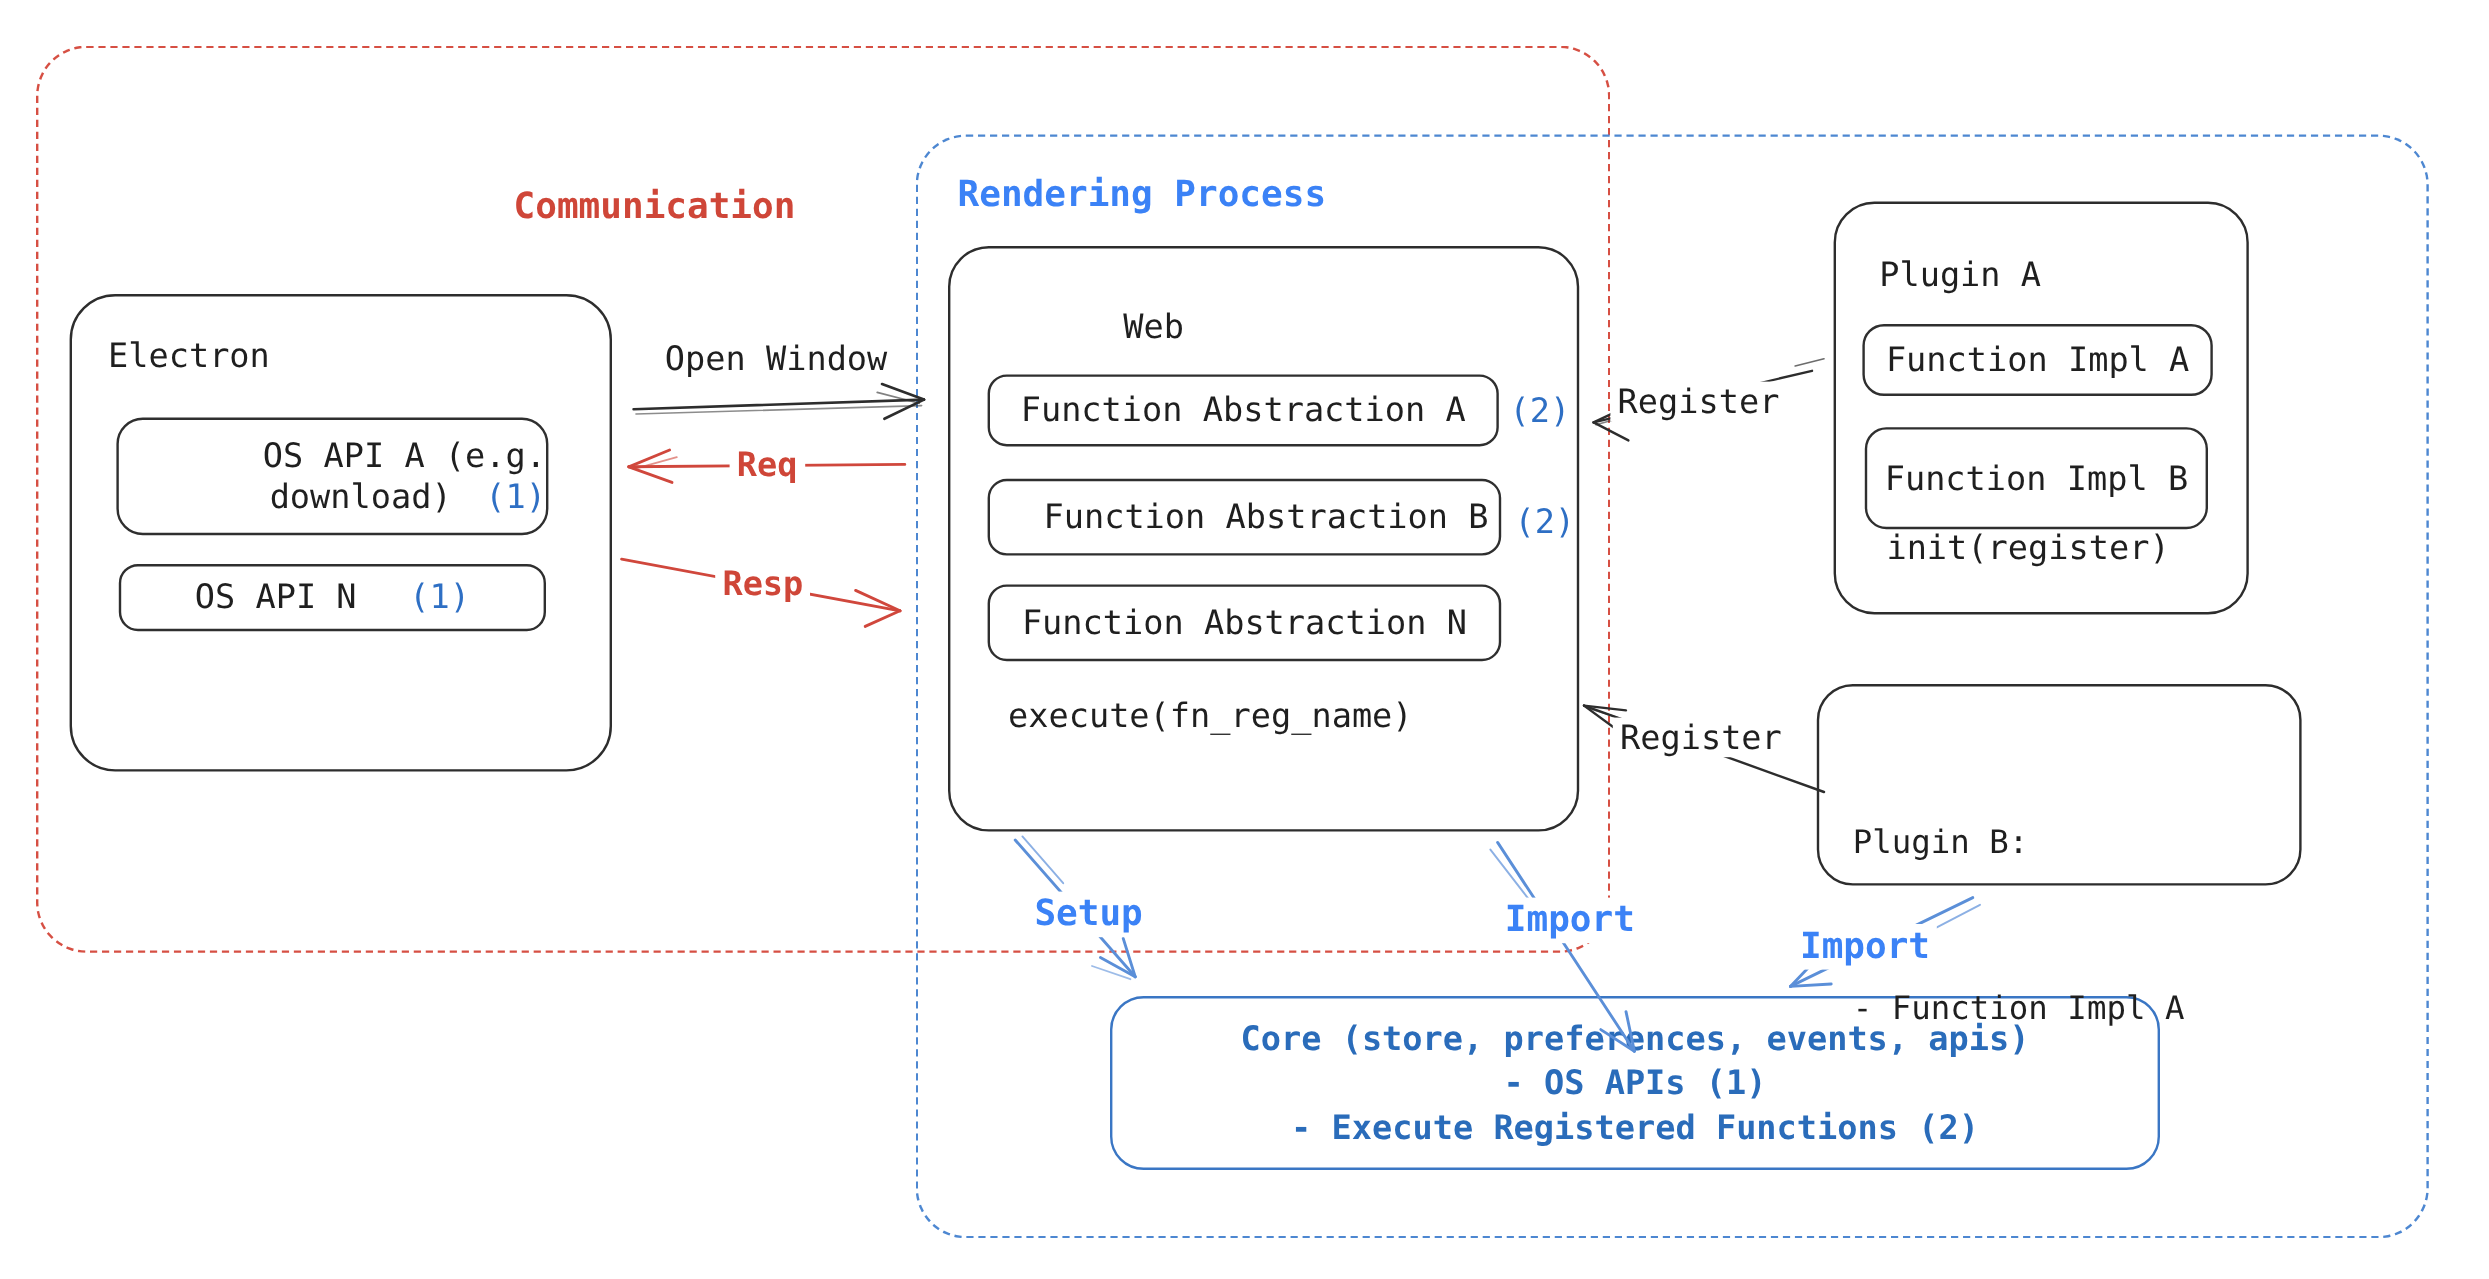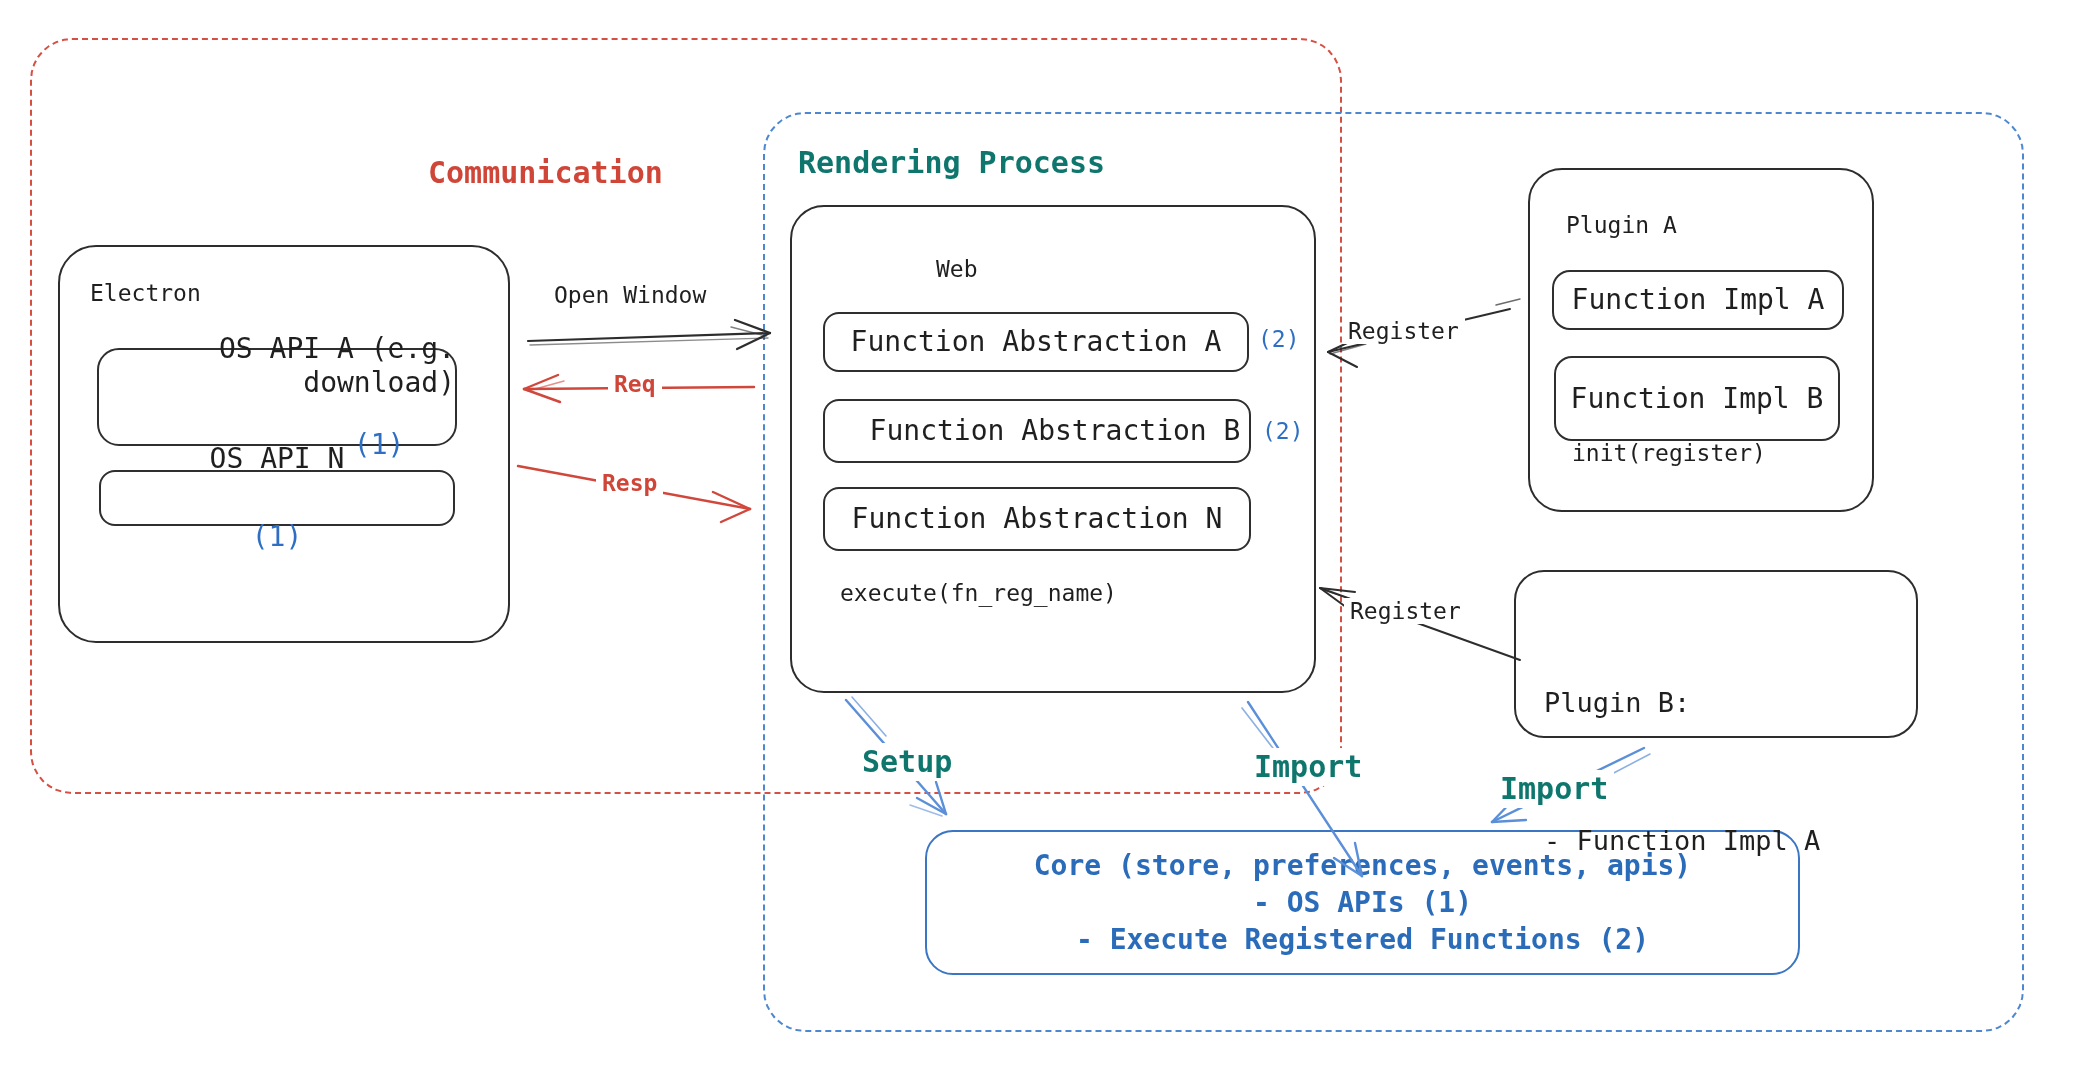--- a/index.html
+++ b/index.html
@@ -15,37 +15,37 @@
   .node {
     position:absolute; border:2px solid #2d2d2d; border-radius:34px;
     background:#ffffff; z-index:2; box-sizing:border-box;
   }
   .minibox {
     position:absolute; border:2px solid #2f2f2f; border-radius:18px;
     background:#ffffff; z-index:2; box-sizing:border-box;
     display:flex; align-items:center; justify-content:center;
     font-size:28px; color:#1f1f1f; line-height:34px;
   }
-  .lbl { position:absolute; z-index:4; font-size:23px; white-space:pre; }
+  .lbl { position:absolute; z-index:4; font-size:28px; white-space:pre; }
   .group-lbl { font-size:30px; font-weight:bold; line-height:38px; }
   .red-text  { color:#cf4638; }
-  .blue-text { color:#0f766e; }
+  .blue-text { color:#3b82f6; }
   .badge { color:#2e6fc4; }
   .arrow-lbl { background:#ffffff; padding:0 6px; z-index:4; }
   .core-box {
     position:absolute; border:2.2px solid #3a76c4; border-radius:28px;
     background:#ffffff; z-index:2; box-sizing:border-box;
     display:flex; flex-direction:column; align-items:center; justify-content:center;
     color:#2a6cba; font-weight:bold; font-size:28px; line-height:37px; text-align:center;
   }
   .pluginb-text { line-height:46px; font-size:27px; z-index:3; }
   svg.overlay { position:absolute; left:0; top:0; z-index:3; pointer-events:none; }
   svg.overlay path { fill:none; stroke-linecap:round; stroke-linejoin:round; }
   .col { display:flex; flex-direction:column; align-items:flex-end; }
-  .row { display:flex; flex-direction:column; align-items:center; }
+  .row { display:flex; flex-direction:row; align-items:center; }
 </style>
 </head>
 <body>
 
 <div class="canvas">
 
   <div class="dashed-group red-group" style="left:30px; top:38px; width:1308px; height:752px;"></div>
   <div class="dashed-group blue-group" style="left:763px; top:112px; width:1257px; height:916px;"></div>
 
   <div class="lbl group-lbl red-text" style="left:428px; top:78px;">

